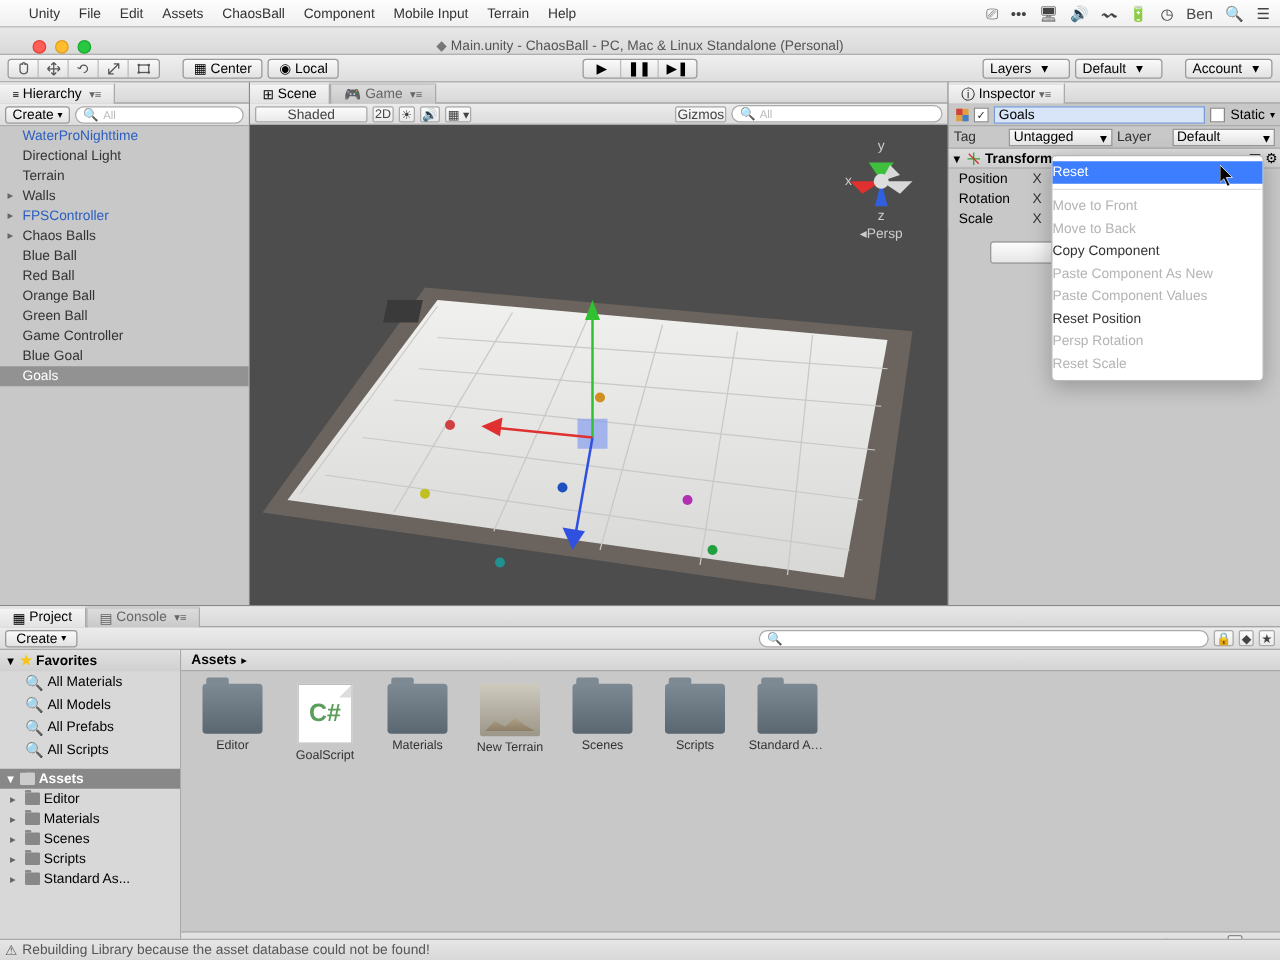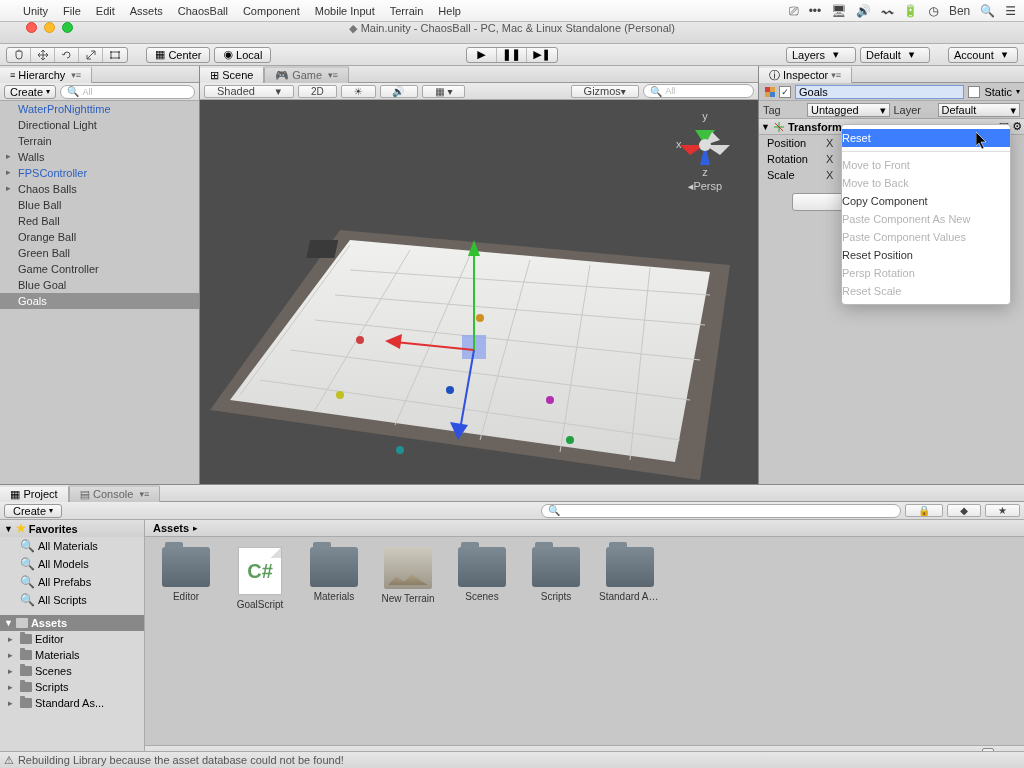--- a/index.html
+++ b/index.html
@@ -2,21 +2,21 @@
 <html><head>
 <meta charset="utf-8">
 <style>
 * { margin:0; padding:0; box-sizing:border-box; font-family:-apple-system,"Lucida Grande",Arial,sans-serif; font-size:11px; user-select:none; }
 body { width:1024px; height:768px; background:#c0c0c0; overflow:hidden; position:relative; }
 .menubar { height:22px; background:linear-gradient(#fdfdfd,#f0f0f0); border-bottom:1px solid #bdbdbd; display:flex; align-items:center; padding:0 8px; gap:15px; }
 .menubar .apple { font-size:13px; }
 .menubar .item { color:#333; }
 .statusicons { margin-left:auto; display:flex; gap:10px; align-items:center; color:#444; }
 .statusicons span { font-size:12px; }
-.titlebar { height:22px; background:linear-gradient(#e8e8e8,#d9d9d9); border-bottom:1px solid #b0b0b0; display:flex; align-items:flex-start; position:relative;padding-left:16px; }
+.titlebar { height:22px; background:linear-gradient(#e8e8e8,#d9d9d9); border-bottom:1px solid #b0b0b0; display:flex; align-items:flex-end; position:relative;padding-left:16px; }
 .traffic { display:flex; gap:7px; padding-left:10px; }
 .traffic div { width:11px; height:11px; border-radius:50%; }
 .tr-close { background:#ff5f57; border:1px solid #e33e32; }
 .tr-min { background:#ffbd2e; border:1px solid #e09e1a; }
 .tr-max { background:#28c940; border:1px solid #17a92c; }
 .title { position:absolute; left:0; right:0; text-align:center; color:#555; }
 .toolbar { height:22px; background:linear-gradient(#efefef,#dedede); border-bottom:1px solid #a8a8a8; display:flex; align-items:center; padding:0 6px; gap:4px; }
 .toolbtn-group { display:flex; border:1px solid #999; border-radius:3px; background:linear-gradient(#fafafa,#e2e2e2); height:16px; }
 .toolbtn-group div { width:24px; display:flex; align-items:center; justify-content:center; border-right:1px solid #bbb; }
 .toolbtn-group div:last-child { border-right:none; }
@@ -33,21 +33,21 @@
 .tab.inactive { background:linear-gradient(#dcdcdc,#c8c8c8); color:#666; border-left:1px solid #aaa;}
 .tab .opts { margin-left:3px; font-size:9px; color:#666; }
 .subbar { height:18px; background:linear-gradient(#ececec,#dcdcdc); border-bottom:1px solid #aaa; display:flex; align-items:center; padding:0 4px; gap:4px;text-align:center; }
 .searchbox { flex:1; height:14px; border:1px solid #aaa; border-radius:8px; background:#fff; padding:0 6px; display:flex; align-items:center; font-size:10px; color:#999; }
 .hierarchy-list { flex:1; background:#c8c8c8; overflow:auto; }
 .hier-item { padding:2px 2px 2px 18px; color:#333; position:relative; }
 .hier-item.blue { color:#2b5fc1; }
 .hier-item.parent::before { content:"▸"; position:absolute; left:6px; color:#666; font-size:9px; }
 .hier-item.sel { background:#929292; color:#fff; }
 .scene-toolbar { height:17px; background:linear-gradient(#ececec,#dcdcdc); border-bottom:1px solid #aaa; display:flex; align-items:center; padding:0 4px; gap:4px; }
-.scene-mini { border:1px solid #aaa; border-radius:2px; background:linear-gradient(#fcfcfc,#e9e9e9); height:13px; padding:0 12px; display:flex; align-items:center; font-size:10px; color:#444; }
+.scene-mini { border:1px solid #aaa; border-radius:2px; background:linear-gradient(#fcfcfc,#e9e9e9); height:13px; padding:0 1px; display:flex; align-items:center; font-size:10px; color:#444;flex-direction:column; }
 .scene-view { flex:1; background:#4d4d4d; position:relative; overflow:hidden; }
 .inspector { flex:1; background:#c8c8c8; }
 .insp-header { height:18px; background:#c8c8c8; display:flex; align-items:center; padding:0 4px; gap:4px; border-bottom:1px solid #aaa; }
 .insp-checkbox { width:12px; height:12px; border:1px solid #888; background:#fff; display:flex; align-items:center; justify-content:center; font-size:9px; color:#333; }
 .insp-name { flex:1; height:14px; border:1px solid #7a9cd4; background:#d8e4f7; padding:0 3px; }
 .insp-row { height:17px; display:flex; align-items:center; padding:0 4px; gap:4px; }
 .insp-label { width:40px; color:#333; }
 .insp-select { flex:1; height:14px; border:1px solid #999; background:linear-gradient(#fafafa,#e4e4e4); display:flex; align-items:flex-start; padding:0 3px; justify-content:space-between; }
 .component-header { height:17px; background:linear-gradient(#dedede,#cecece); border-top:1px solid #aaa; border-bottom:1px solid #aaa; display:flex; align-items:center; padding:0 2px; gap:3px; }
 .comp-body { background:#c8c8c8; }

